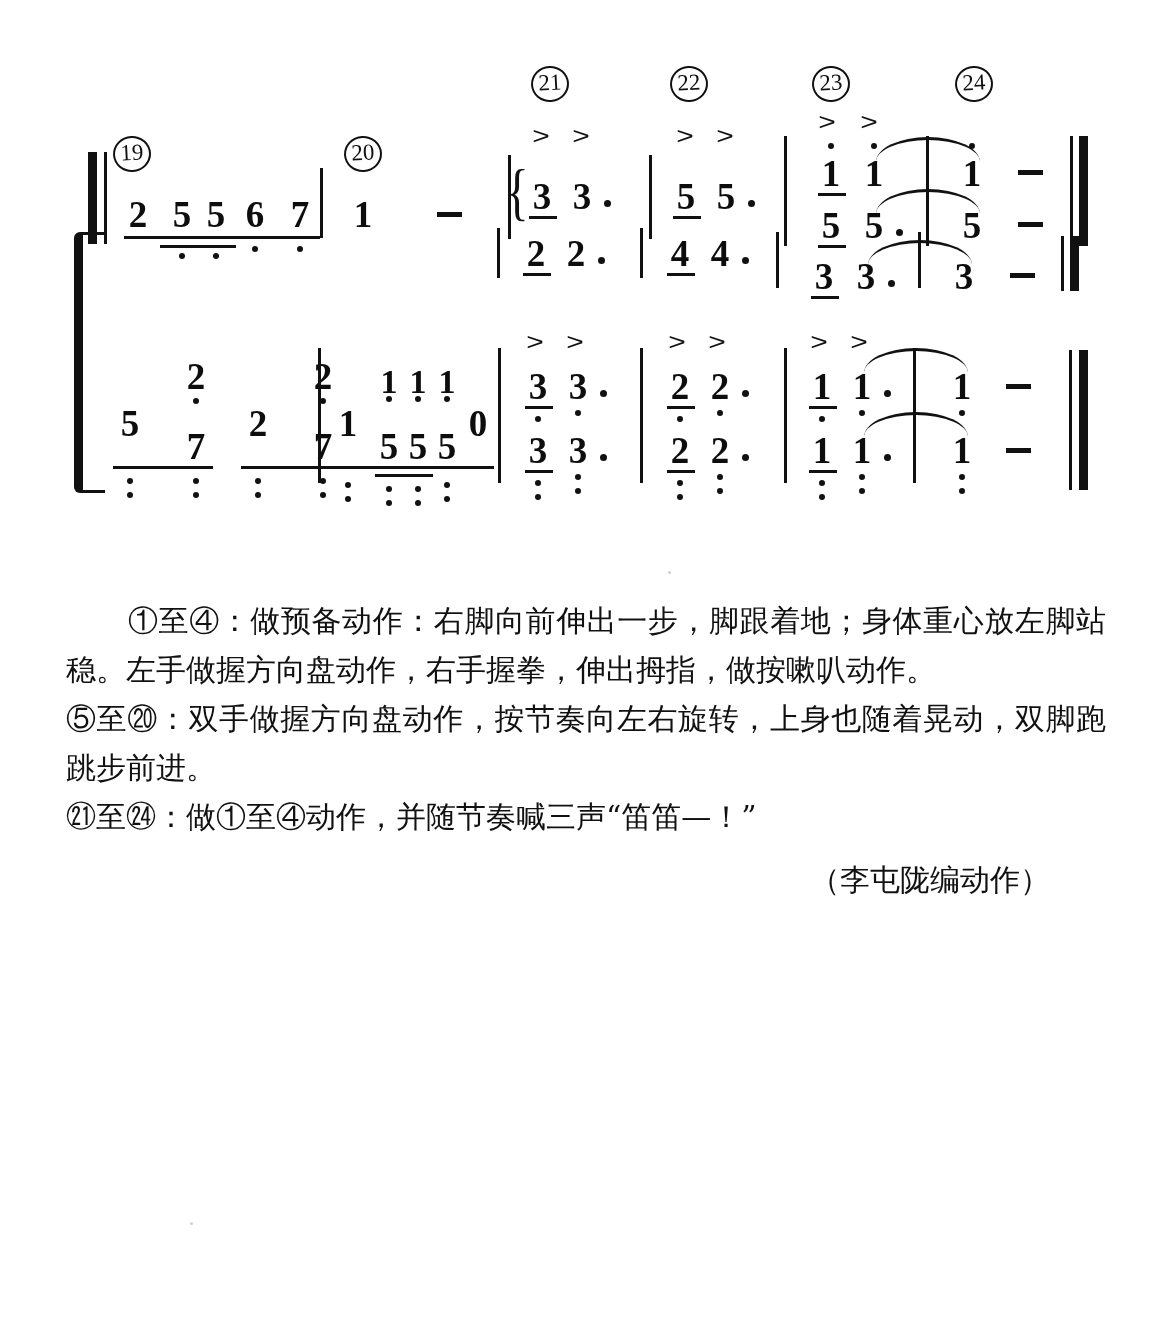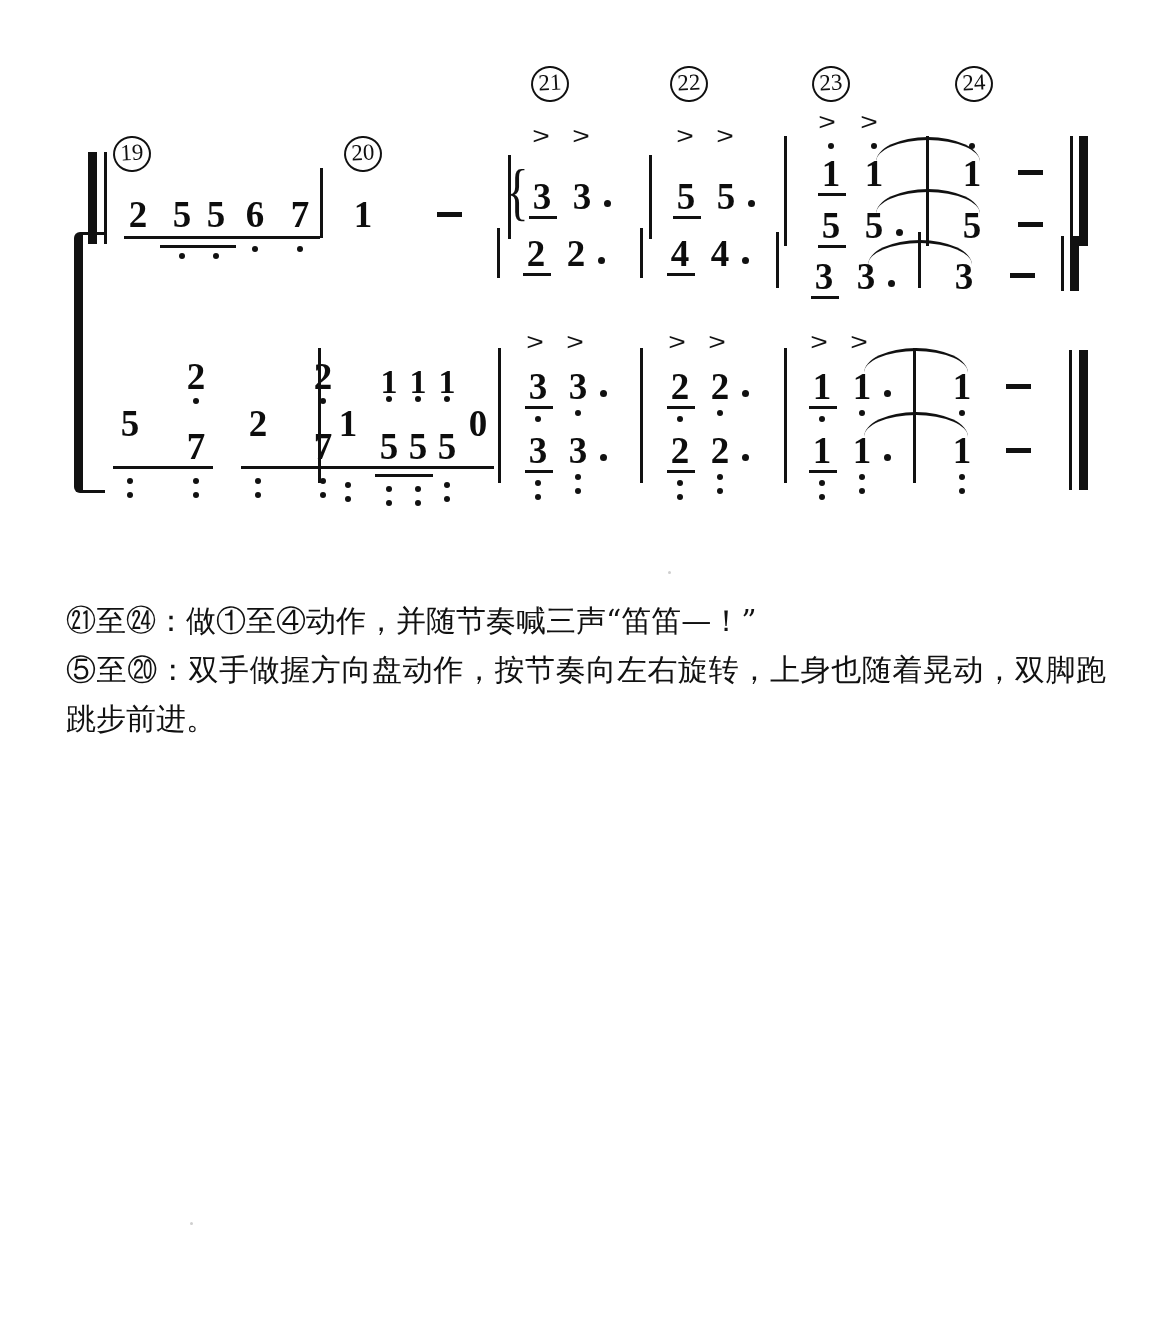--- a/index.html
+++ b/index.html
@@ -355,15 +355,17 @@
   <div class="odot" style="left:962px;top:488px;"></div>
 
   <div class="barline thin abs" style="left:1069px;top:350px;height:140px;"></div>
   <div class="barline thick abs" style="left:1079px;top:350px;height:140px;"></div>
 
   <div class="speck" style="left:668px;top:571px;"></div>
   <div class="speck" style="left:190px;top:1222px;"></div>
 </div>
 
 <div id="prose">
+  <p class="para indent">①至④：做预备动作：右脚向前伸出一步，脚跟着地；身体重心放左脚站稳。左手做握方向盘动作，右手握拳，伸出拇指，做按嗽叭动作。</p>
+  <p class="para">⑤至⑳：双手做握方向盘动作，按节奏向左右旋转，上身也随着晃动，双脚跑跳步前进。</p>
   <p class="para">㉑至㉔：做①至④动作，并随节奏喊三声“笛笛—！”</p>
-  <p class="para">⑤至⑳：双手做握方向盘动作，按节奏向左右旋转，上身也随着晃动，双脚跑跳步前进。</p>
+  <p class="credit">（李屯陇编动作）</p>
 </div>
 
 </body></html>

